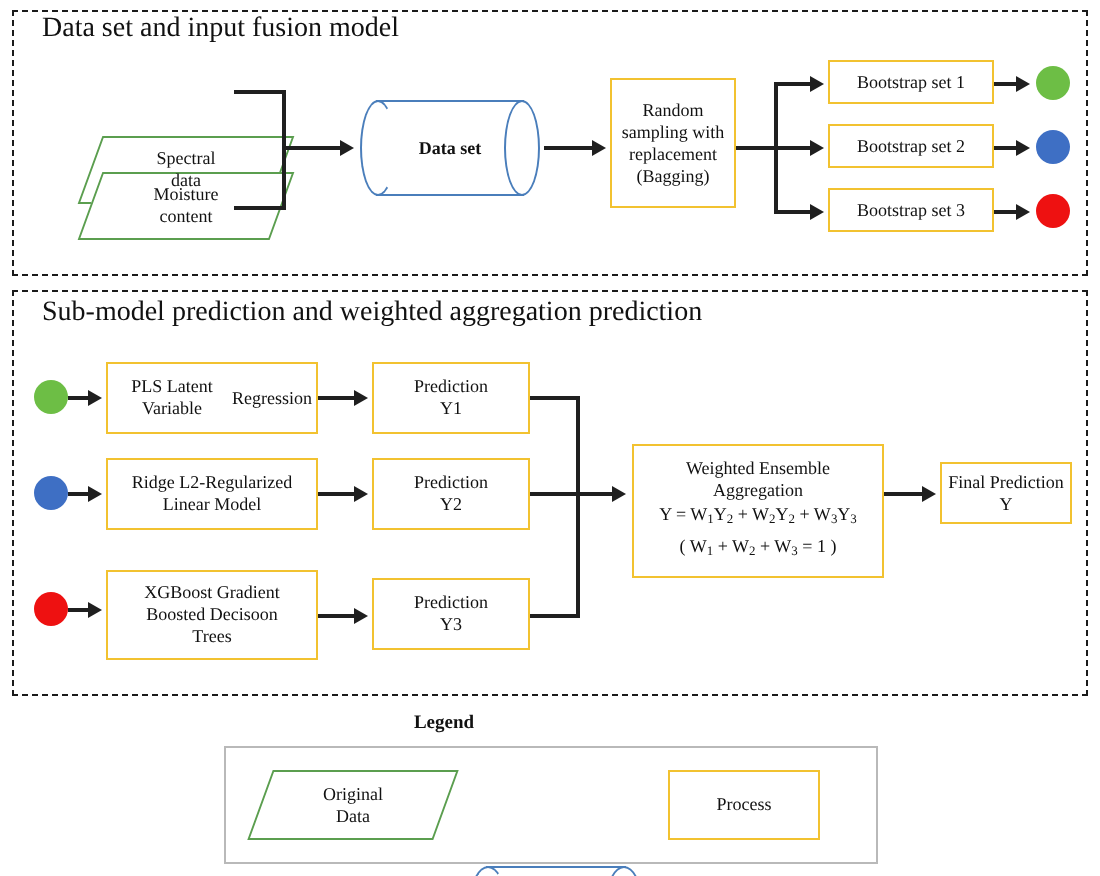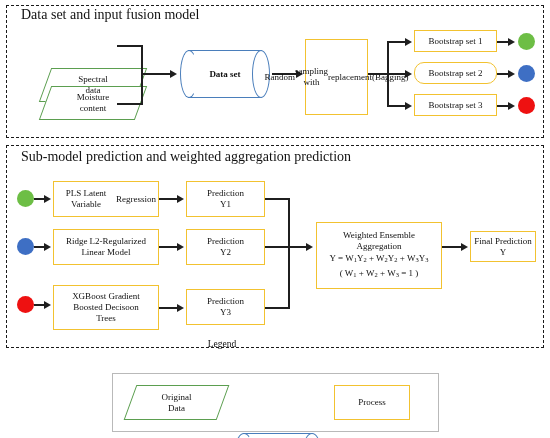--- a/index.html
+++ b/index.html
@@ -109,21 +109,21 @@
   <div class="abs cylinder" style="left:180px;top:50px;width:90px;height:48px;">
     <div class="cyl-body"></div>
     <div class="cyl-cap left"></div>
     <div class="cyl-cap right"></div>
     <div class="cyl-label">Data set</div>
   </div>
 
   <div class="abs line-h thick" style="left:272px;top:73px;width:24px;"></div>
   <div class="abs arrow-r" style="left:296px;top:69.5px;"></div>
 
-  <div class="abs process" style="left:305px;top:39px;width:63px;height:76px;">
+  <div class="abs process" style="left:305px;top:39px;width:63px;height:65px;flex-direction:column;">
     <div>Random</div>
     <div>sampling with</div>
     <div>replacement</div>
     <div>(Bagging)</div>
   </div>
 
   <div class="abs line-h thick" style="left:368px;top:73px;width:21px;"></div>
   <div class="abs line-v thick" style="left:387px;top:41px;height:64px;"></div>
 
   <div class="abs line-h thick" style="left:387px;top:41px;width:18px;"></div>
@@ -131,21 +131,21 @@
 
   <div class="abs line-h thick" style="left:387px;top:73px;width:18px;"></div>
   <div class="abs arrow-r" style="left:405px;top:69.5px;"></div>
 
   <div class="abs line-h thick" style="left:387px;top:105px;width:18px;"></div>
   <div class="abs arrow-r" style="left:405px;top:101.5px;"></div>
 
   <div class="abs process" style="left:414px;top:30px;width:83px;height:22px;">
     <span>Bootstrap set 1</span>
   </div>
-  <div class="abs process" style="left:414px;top:62px;width:83px;height:22px;border-radius:10px;">
+  <div class="abs process" style="left:414px;top:62px;width:83px;height:22px;">
     <span>Bootstrap set 2</span>
   </div>
   <div class="abs process" style="left:414px;top:94px;width:83px;height:22px;">
     <span>Bootstrap set 3</span>
   </div>
 
   <div class="abs line-h thick" style="left:497px;top:41px;width:13px;"></div>
   <div class="abs arrow-r" style="left:508px;top:37.5px;"></div>
   <div class="abs dot" style="left:518px;top:33px;width:17px;height:17px;background:#6DBE45;"></div>
 
@@ -223,21 +223,21 @@
     </div>
   </div>
 
   <div class="abs line-h thick" style="left:442px;top:246px;width:20px;"></div>
   <div class="abs arrow-r" style="left:461px;top:242.5px;"></div>
   <div class="abs process" style="left:470px;top:231px;width:66px;height:31px;flex-direction:column;">
     <div>Final Prediction</div>
     <div>Y</div>
   </div>
 
-  <div class="abs legend-title" style="left:0;top:339px;width:444px;">Legend</div>
+  <div class="abs legend-title" style="left:0;top:357px;width:444px;font-weight:bold;">Legend</div>
   <div class="abs legend-box" style="left:112px;top:373px;width:327px;height:59px;"></div>
 
   <div class="abs parallelogram" style="left:130px;top:385px;width:93px;height:35px;">
     <div class="pg-skew"></div>
     <div class="pg-label">
       <div>Original</div>
       <div>Data</div>
     </div>
   </div>
 

